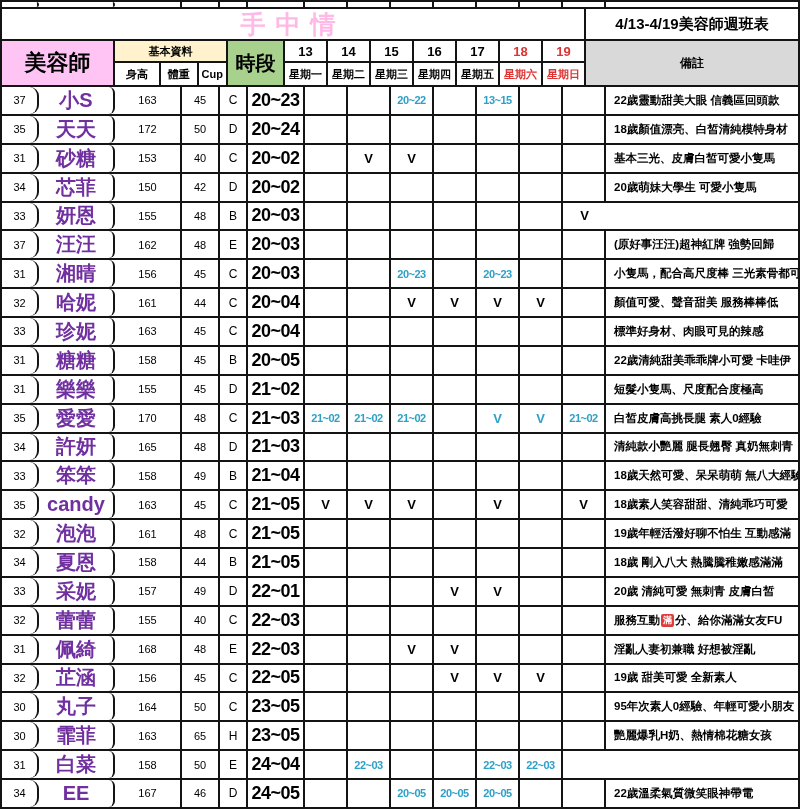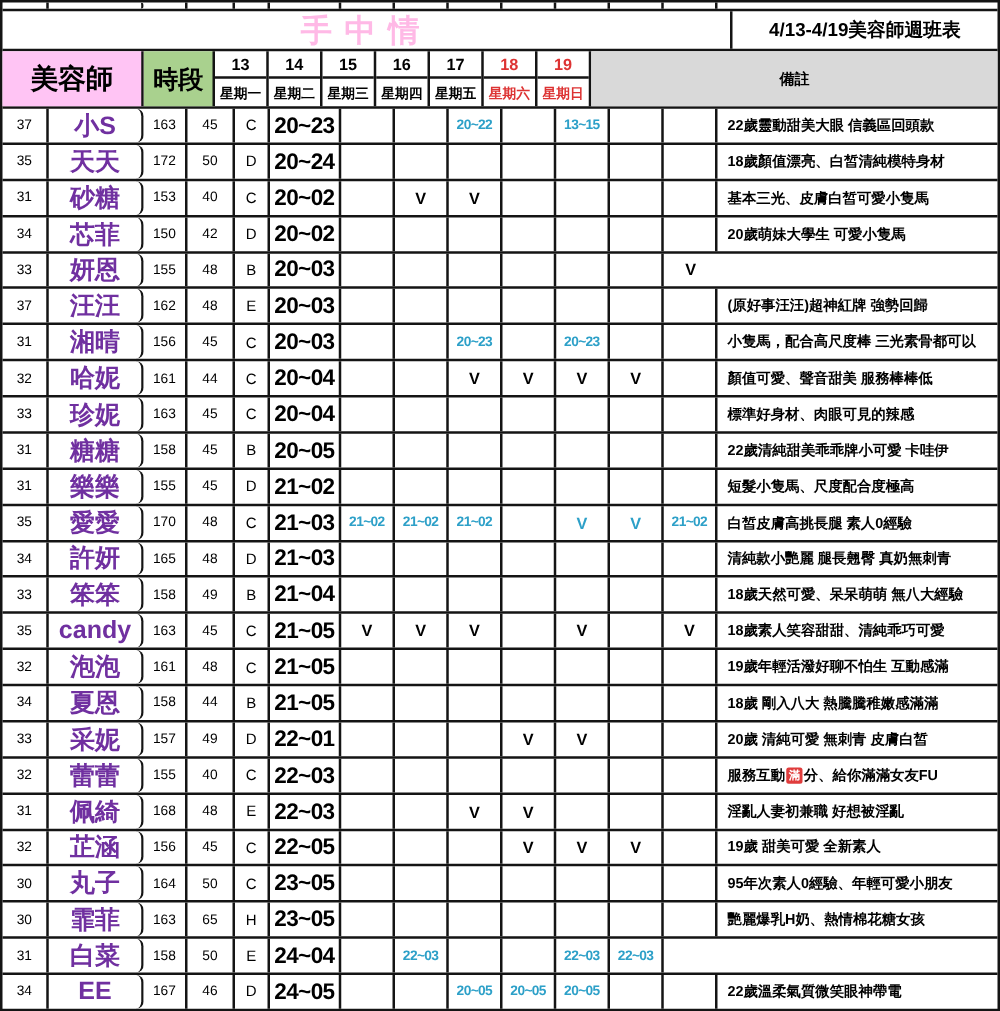--- a/index.html
+++ b/index.html
@@ -48,21 +48,21 @@
   .day-name{flex:1;font-size:11px;font-weight:bold;}
   .day-col.red .day-num,.day-col.red .day-name{color:var(--red);}
   .h-remark{flex:1;background:var(--gray);font-size:12px;font-weight:bold;}
 
   
   .tbody{flex:1;display:flex;flex-direction:column;}
   .trow{flex:1 1 0;display:flex;border-bottom:2px solid var(--grid);min-height:0;}
   .trow:last-child{border-bottom:none;}
   .trow .cell{border-right:2px solid var(--grid);}
   .trow .cell:last-child{border-right:none;}
-  .c-age{width:37px;} .c-name{width:76px;border-radius:6px;} .c-h{width:35px;} .c-w{width:38px;}
+  .c-age{width:37px;border-radius:9px;} .c-name{width:76px;border-radius:6px;} .c-h{width:67px;} .c-w{width:38px;}
   .c-cup{width:28px;} .c-slot{width:57px;} .c-day{width:43px;} .c-remark{flex:1;}
   .age-val{font-size:11px;}
   .name-val{font-size:20px;font-weight:bold;color:var(--purple);}
   .num-val{font-size:11px;}
   .cup-val{font-size:12px;}
   .slot-val{font-size:18px;font-weight:bold;letter-spacing:-0.5px;}
   .sched-val{font-size:11px;font-weight:bold;color:var(--cyan);letter-spacing:-0.5px;}
   .v-mark{font-size:13px;font-weight:bold;color:#000;}
   .v-cyan{font-size:13px;font-weight:bold;color:var(--cyan);}
   .remark-cell{justify-content:flex-start;padding-left:8px;font-size:11.5px;font-weight:bold;
@@ -93,20 +93,28 @@
       <div class="cell c-remark"></div>
     </div>
 
   <div class="title-row">
     <div class="title-main">手中情</div>
     <div class="title-right">4/13-4/19美容師週班表</div>
   </div>
 
   <div class="header">
     <div class="cell h-beautician">美容師</div>
+    <div class="h-basic">
+      <div class="cell h-basic-top">基本資料</div>
+      <div class="h-basic-bot">
+        <div class="cell h-sub h-height">身高</div>
+        <div class="cell h-sub h-weight">體重</div>
+        <div class="cell h-sub h-cup">Cup</div>
+      </div>
+    </div>
     <div class="cell h-slot">時段</div>
     <div class="day-cols" id="day-cols">
         <div class="day-col">
           <div class="cell day-num">13</div>
           <div class="cell day-name">星期一</div>
         </div>
         <div class="day-col">
           <div class="cell day-num">14</div>
           <div class="cell day-name">星期二</div>
         </div>

